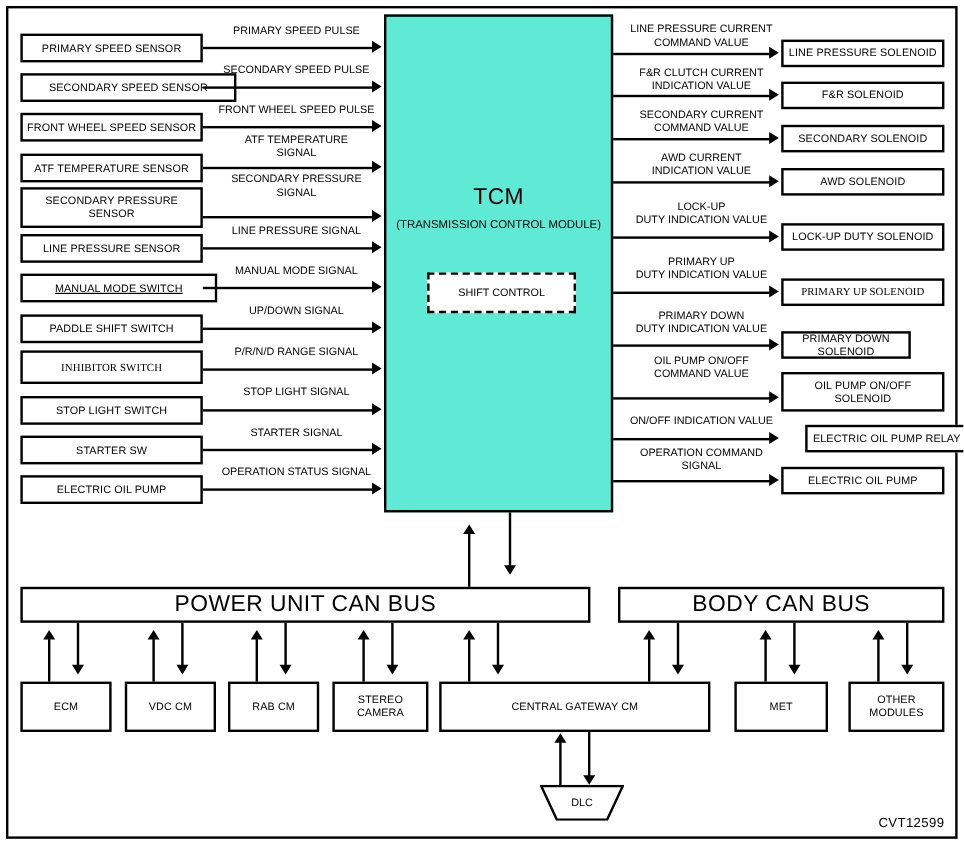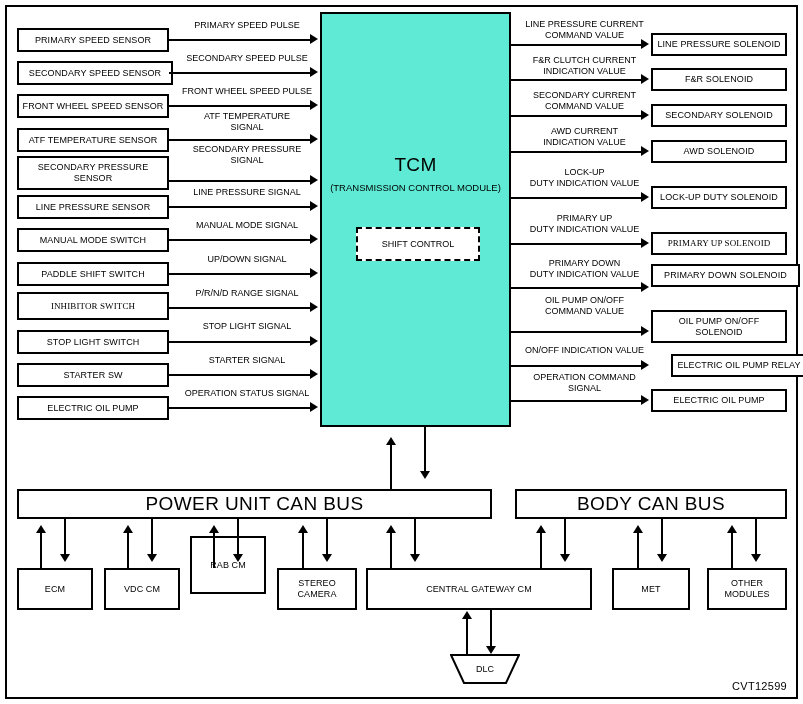--- a/index.html
+++ b/index.html
@@ -41,27 +41,27 @@
 
   .code{position:absolute;right:16px;bottom:12px;font-size:11px;letter-spacing:.3px;}
 </style>
 </head>
 <body>
 
 <div id="root">
   <div class="frame"></div>
 
   <div class="box" style="left:17px;top:28px;width:152px;height:24px;">PRIMARY SPEED SENSOR</div>
-  <div class="box" style="left:17px;top:61px;width:156px;height:24px;text-align:center;">SECONDARY SPEED SENSOR</div>
+  <div class="box" style="left:17px;top:61px;width:180px;height:24px;text-align:center;">SECONDARY SPEED SENSOR</div>
   <div class="box" style="left:17px;top:94px;width:152px;height:24px;">FRONT WHEEL SPEED SENSOR</div>
   <div class="box" style="left:17px;top:128px;width:152px;height:24px;">ATF TEMPERATURE SENSOR</div>
   <div class="box" style="left:17px;top:156px;width:152px;height:34px;white-space:pre-line;">SECONDARY PRESSURE
 SENSOR</div>
   <div class="box" style="left:17px;top:195px;width:152px;height:24px;">LINE PRESSURE SENSOR</div>
-  <div class="box" style="left:17px;top:228px;width:152px;height:24px;">MANUAL MODE SWITCH</div>
+  <div class="box" style="left:17px;top:228px;width:164px;height:24px;text-decoration:underline;">MANUAL MODE SWITCH</div>
   <div class="box" style="left:17px;top:262px;width:152px;height:24px;">PADDLE SHIFT SWITCH</div>
   <div class="box" style="left:17px;top:292px;width:152px;height:28px;font-family:Liberation Serif, serif;">INHIBITOR SWITCH</div>
   <div class="box" style="left:17px;top:330px;width:152px;height:24px;">STOP LIGHT SWITCH</div>
   <div class="box" style="left:17px;top:363px;width:152px;height:24px;">STARTER SW</div>
   <div class="box" style="left:17px;top:396px;width:152px;height:24px;">ELECTRIC OIL PUMP</div>
 
   <div class="lbl" style="left:172px;top:20px;width:150px;">PRIMARY SPEED PULSE</div>
   <div class="lbl" style="left:172px;top:53px;width:150px;">SECONDARY SPEED PULSE</div>
   <div class="lbl" style="left:172px;top:86px;width:150px;">FRONT WHEEL SPEED PULSE</div>
   <div class="lbl" style="left:172px;top:111px;width:150px;">ATF TEMPERATURE
@@ -106,21 +106,21 @@
     <div class="tcm-sub">(TRANSMISSION CONTROL MODULE)</div>
     <div class="tcm-shift">SHIFT CONTROL</div>
   </div>
 
   <div class="box" style="left:651px;top:33px;width:136px;height:23px;">LINE PRESSURE SOLENOID</div>
   <div class="box" style="left:651px;top:68px;width:136px;height:23px;">F&amp;R SOLENOID</div>
   <div class="box" style="left:651px;top:104px;width:136px;height:23px;text-align:right;">SECONDARY SOLENOID</div>
   <div class="box" style="left:651px;top:140px;width:136px;height:23px;">AWD SOLENOID</div>
   <div class="box" style="left:651px;top:186px;width:136px;height:23px;">LOCK-UP DUTY SOLENOID</div>
   <div class="box" style="left:651px;top:232px;width:136px;height:23px;font-family:Liberation Serif, serif;">PRIMARY UP SOLENOID</div>
-  <div class="box" style="left:651px;top:264px;width:149px;height:23px;">PRIMARY DOWN SOLENOID</div>
+  <div class="box" style="left:651px;top:276px;width:108px;height:23px;">PRIMARY DOWN SOLENOID</div>
   <div class="box" style="left:651px;top:310px;width:136px;height:33px;white-space:pre-line;">OIL PUMP ON/OFF
 SOLENOID</div>
   <div class="box" style="left:651px;top:354px;width:136px;height:23px;margin-left:20px;">ELECTRIC OIL PUMP RELAY</div>
   <div class="box" style="left:651px;top:389px;width:136px;height:23px;">ELECTRIC OIL PUMP</div>
 
   <div class="lbl" style="left:512px;top:19px;width:145px;">LINE PRESSURE CURRENT
 COMMAND VALUE</div>
   <div class="lbl" style="left:512px;top:55px;width:145px;">F&amp;R CLUTCH CURRENT
 INDICATION VALUE</div>
   <div class="lbl" style="left:512px;top:90px;width:145px;">SECONDARY CURRENT
@@ -163,21 +163,21 @@
   <div class="vline" style="left:390px;top:443px;height:47px;"></div>
   <div class="arr-u" style="left:386px;top:437px;"></div>
   <div class="vline" style="left:424px;top:427px;height:47px;"></div>
   <div class="arr-d" style="left:420px;top:471px;"></div>
 
   <div class="busbar" style="left:17px;top:489px;width:475px;height:30px;">POWER UNIT CAN BUS</div>
   <div class="busbar" style="left:515px;top:489px;width:272px;height:30px;">BODY CAN BUS</div>
 
   <div class="box" style="left:17px;top:568px;width:76px;height:42px;">ECM</div>
   <div class="box" style="left:104px;top:568px;width:76px;height:42px;">VDC CM</div>
-  <div class="box" style="left:190px;top:536px;width:76px;height:58px;">RAB CM</div>
+  <div class="box" style="left:190px;top:568px;width:76px;height:42px;">RAB CM</div>
   <div class="box" style="left:277px;top:568px;width:80px;height:42px;white-space:pre-line;">STEREO
 CAMERA</div>
   <div class="box" style="left:366px;top:568px;width:226px;height:42px;">CENTRAL GATEWAY CM</div>
 
   <div class="box" style="left:612px;top:568px;width:78px;height:42px;">MET</div>
   <div class="box" style="left:707px;top:568px;width:80px;height:42px;white-space:pre-line;">OTHER
 MODULES</div>
 
   <div class="vline" style="left:40px;top:531px;height:37px;"></div>
     <div class="arr-u" style="left:36px;top:525px;"></div>

